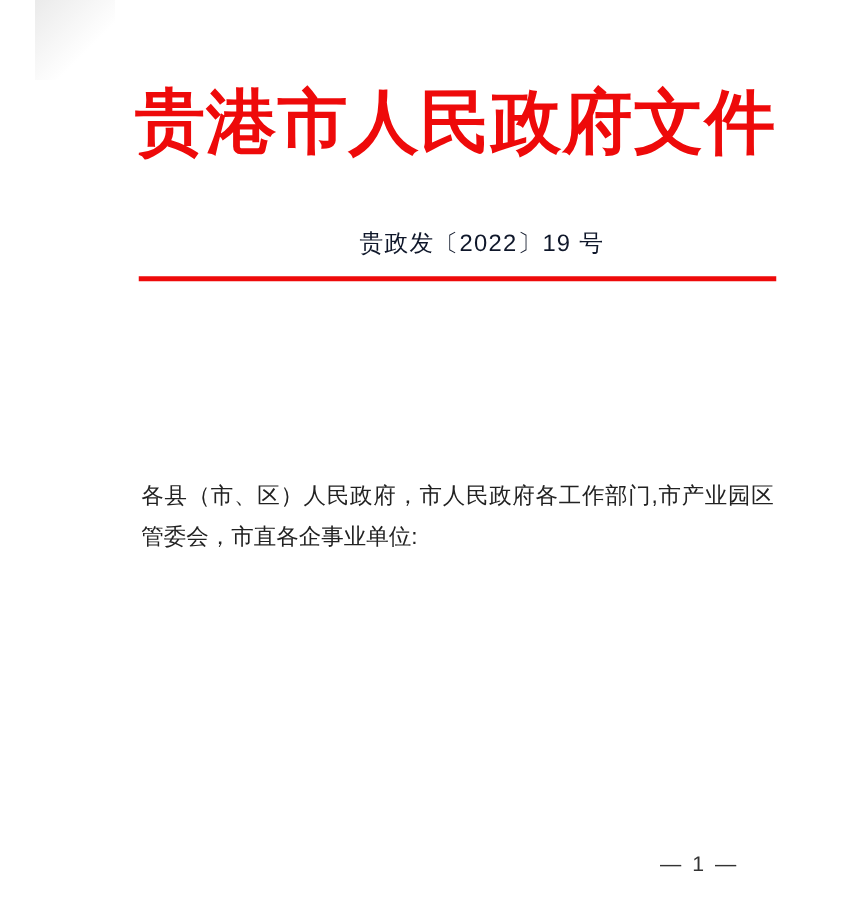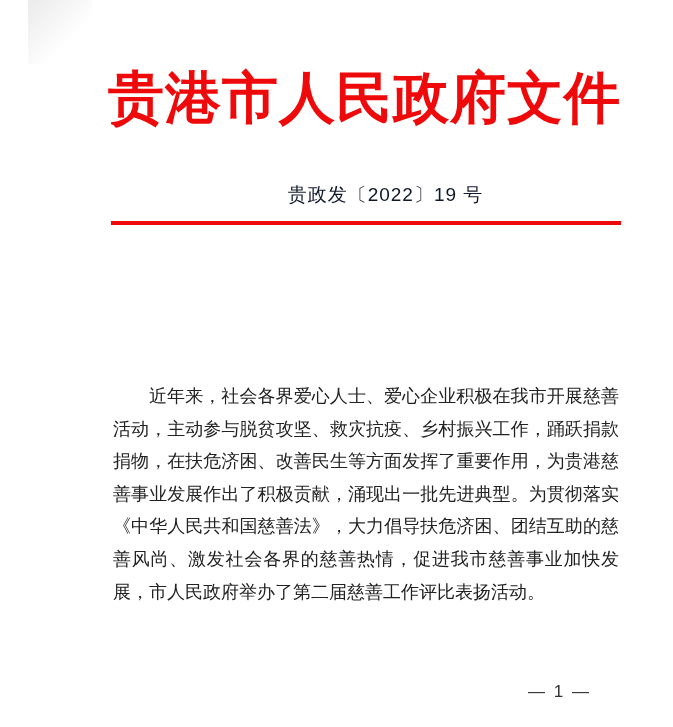--- a/index.html
+++ b/index.html
@@ -111,18 +111,18 @@
   <div class="header-title">贵港市人民政府文件</div>
 
   <div class="doc-number">贵政发〔2022〕19 号</div>
 
   <div class="red-rule"></div>
 
   <div class="doc-title">
   </div>
 
   <div class="body-text">
-    <p class="indent">近年来，社会各界爱心人士、爱心企业积极在我市开展慈善活动，主动参与脱贫攻坚、救灾抗疫、乡村振兴工作，踊跃捐款捐物，在扶危济困、改善民生等方面发挥了重要作用，为贵港慈善事业发展作出了积极贡献，涌现出一批先进典型。为贯彻落实《中华人民共和国慈善法》，大力倡导扶危济困、团结互助的慈善风尚、激发社会各界的慈善热情，促进我市慈善事业加快发展，市人民政府举办了第二届慈善工作评比表扬活动。</p>
+    <p>各县（市、区）人民政府，市人民政府各工作部门,市产业园区管委会，市直各企事业单位:</p>
   </div>
 
   <div class="page-number">— 1 —</div>
 
 </div>
 
 </body></html>

